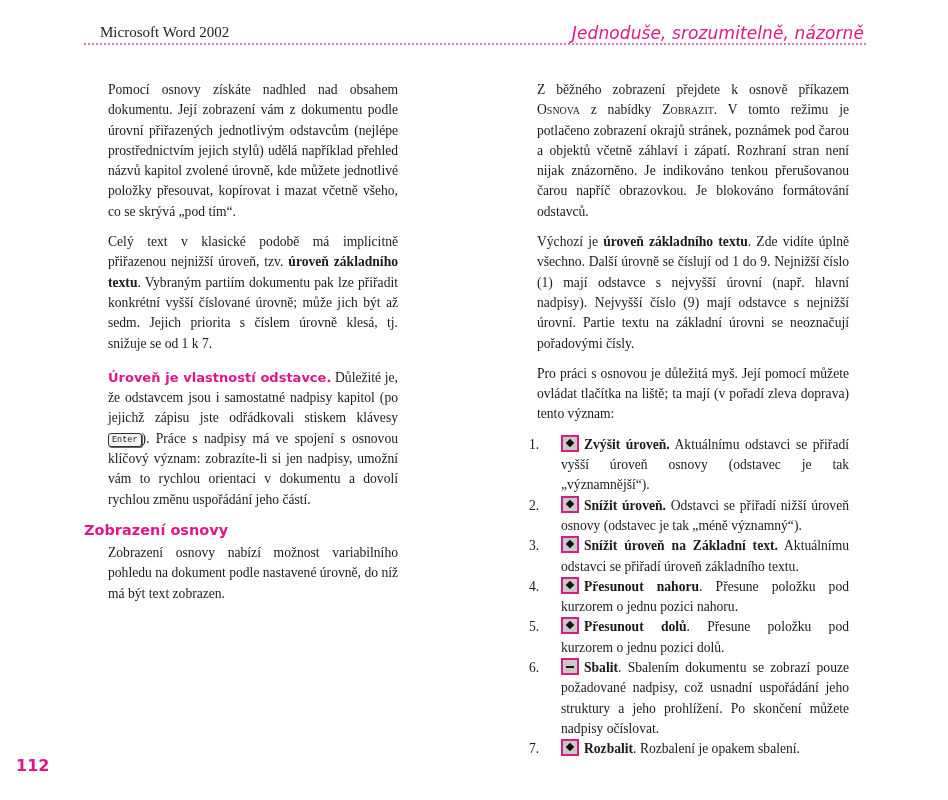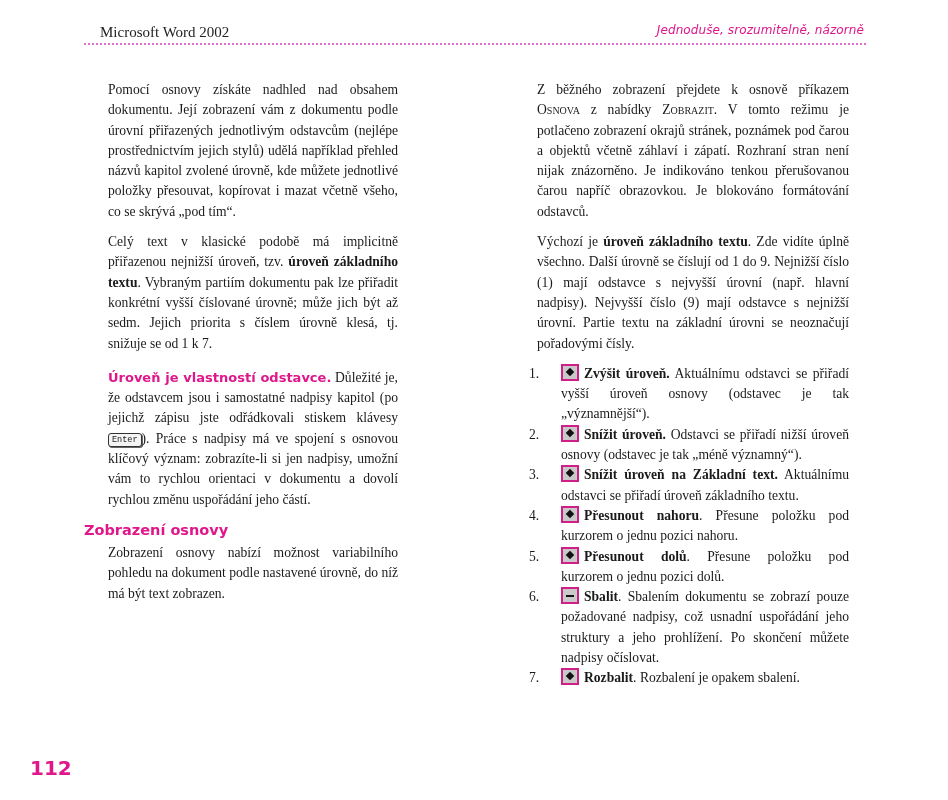--- a/index.html
+++ b/index.html
@@ -5,21 +5,21 @@
   * { box-sizing: border-box; margin: 0; padding: 0; }
   html, body { width: 948px; height: 800px; background: #ffffff; overflow: hidden; }
   body { position: relative; font-family: "Liberation Serif", "DejaVu Serif", serif; color: #1a1a1a; }
 
   .header-left {
     position: absolute; left: 86px; top: 24px;
     font-family: "Liberation Serif", serif; font-size: 15px; color: #222; margin-left: 14px;
   }
   .header-right {
     position: absolute; right: 84px; top: 23px;
-    font-family: "DejaVu Sans", sans-serif; font-style: italic; font-size: 12px; color: #e0168b;
+    font-family: "DejaVu Sans", sans-serif; font-style: italic; font-size: 17px; color: #e0168b;
     letter-spacing: 0.1px;
   }
   .header-rule {
     position: absolute; left: 84px; top: 43px; width: 782px; height: 0;
     border-top: 2px dotted #e46fc8;
   }
 
   .col {
     position: absolute; top: 80px;
     font-size: 13.6px; line-height: 20.3px; text-align: justify;
@@ -51,22 +51,22 @@
     display: inline-block; width: 18px; height: 17px; vertical-align: -3px; margin-right: 5px;
     border: 2px solid #d02088; background: #c9c9c9; position: relative;
   }
   .tool-icon::after {
     content: ""; position: absolute; left: 4px; top: 3px; width: 6px; height: 6px;
     background: #111; transform: rotate(45deg);
   }
   .tool-icon.minus::after { transform: none; width: 8px; height: 2px; top: 6px; left: 3px; }
 
   .page-number {
-    position: absolute; left: 30px; top: 756px;
-    font-family: "DejaVu Sans", sans-serif; font-weight: bold; font-size: 20px; color: #e0168b;
+    position: absolute; left: 16px; top: 756px;
+    font-family: "DejaVu Sans", sans-serif; font-weight: bold; font-size: 16px; color: #e0168b;
   }
 </style>
 </head>
 <body>
 
 <div class="header-left">Microsoft Word 2002</div>
 <div class="header-right">Jednoduše, srozumitelně, názorně</div>
 <div class="header-rule"></div>
 
 <div class="col col-left">
@@ -83,20 +83,21 @@
   <p class="para">Zobrazení osnovy nabízí možnost variabilního pohledu na dokument podle nastavené úrovně, do níž má být text zobrazen.</p>
 </div>
 
 <div class="col col-right">
   <p class="para">
     <span>Z běžného zobrazení přejdete k osnově příkazem </span><span class="smallcaps">Osnova</span><span> z nabídky </span><span class="smallcaps">Zobrazit</span><span>. V tomto režimu je potlačeno zobrazení okrajů stránek, poznámek pod čarou a objektů včetně záhlaví i zápatí. Rozhraní stran není nijak znázorněno. Je indikováno tenkou přerušovanou čarou napříč obrazovkou. Je blokováno formátování odstavců.</span>
   </p>
   <p class="para">
     <span>Výchozí je </span><b>úroveň základního textu</b><span>. Zde vidíte úplně všechno. Další úrovně se číslují od 1 do 9. Nejnižší číslo (1) mají odstavce s nejvyšší úrovní (např. hlavní nadpisy). Nejvyšší číslo (9) mají odstavce s nejnižší úrovní. Partie textu na základní úrovni se neoznačují pořadovými čísly.</span>
   </p>
+  <p class="para">Pro práci s osnovou je důležitá myš. Její pomocí můžete ovládat tlačítka na liště; ta mají (v pořadí zleva doprava) tento význam:</p>
 
   <ol class="tools">
     <li><span class="num">1.</span><span class="tool-icon"></span><b>Zvýšit úroveň.</b><span> Aktuálnímu odstavci se přiřadí vyšší úroveň osnovy (odstavec je tak „významnější“).</span></li>
     <li><span class="num">2.</span><span class="tool-icon"></span><b>Snížit úroveň.</b><span> Odstavci se přiřadí nižší úroveň osnovy (odstavec je tak „méně významný“).</span></li>
     <li><span class="num">3.</span><span class="tool-icon"></span><b>Snížit úroveň na Základní text.</b><span> Aktuálnímu odstavci se přiřadí úroveň základního textu.</span></li>
     <li><span class="num">4.</span><span class="tool-icon"></span><b>Přesunout nahoru</b><span>. Přesune položku pod kurzorem o jednu pozici nahoru.</span></li>
     <li><span class="num">5.</span><span class="tool-icon"></span><b>Přesunout dolů</b><span>. Přesune položku pod kurzorem o jednu pozici dolů.</span></li>
     <li><span class="num">6.</span><span class="tool-icon minus"></span><b>Sbalit</b><span>. Sbalením dokumentu se zobrazí pouze požadované nadpisy, což usnadní uspořádání jeho struktury a jeho prohlížení. Po skončení můžete nadpisy očíslovat.</span></li>
     <li><span class="num">7.</span><span class="tool-icon"></span><b>Rozbalit</b><span>. Rozbalení je opakem sbalení.</span></li>
   </ol>

